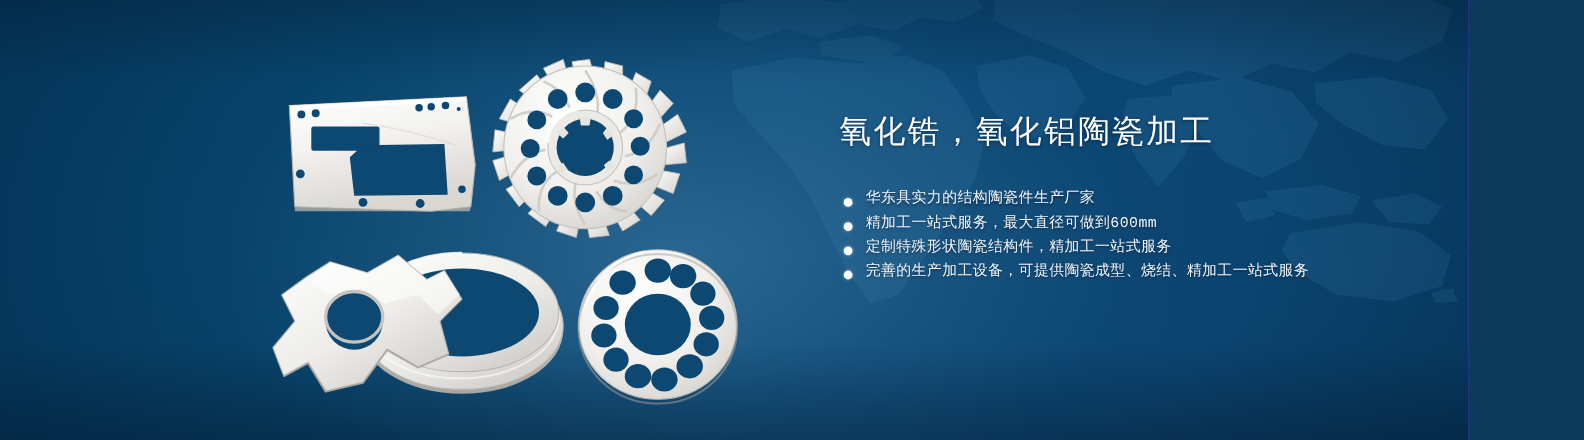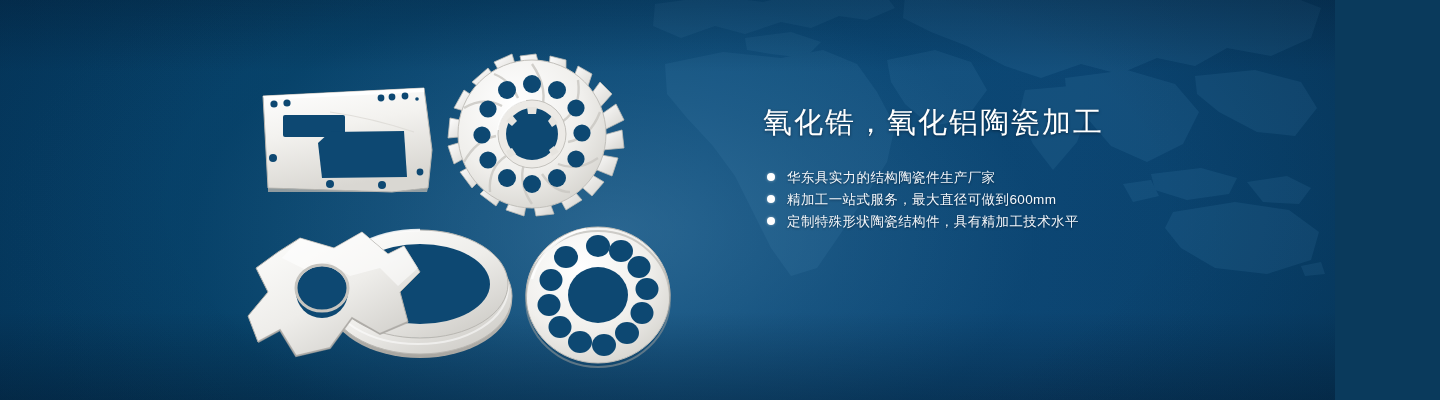--- a/index.html
+++ b/index.html
@@ -1,18 +1,18 @@
 <!DOCTYPE html>
 <html><head>
 <meta charset="utf-8">
 <style>
   html,body{margin:0;padding:0;background:#0a3a5c;}
   .banner{
     position:relative;width:1335px;height:400px;overflow:hidden;
-    font-family:Liberation Sans, sans-serif;
+    font-family:Liberation Mono, monospace;
     background:#6d28d9;
   }
   
   .bg-base{
     position:absolute;inset:0;
     background:
       linear-gradient(100deg,#053c64 0%,#064269 22%,#0a4a77 52%,#0b4572 78%,#083f68 100%);
   }
   .bg-glow{
     position:absolute;inset:0;
@@ -48,21 +48,21 @@
     font-size:29px;
     letter-spacing:2px;
     line-height:1.25;
     margin:0 0 26px 0;
     font-weight:400;
     text-shadow:0 1px 3px rgba(0,14,30,.55);
     white-space:nowrap;
   }
   .bullets{list-style:none;margin:0;padding:0;}
   .bullet{
-    display:flex;align-items:center;
+    display:flex;align-items:flex-end;
     height:22px;
     margin:0 0 0 4px;
   }
   .dot{
     width:8px;height:8px;border-radius:50%;
     background:#ffffff;
     flex:0 0 auto;margin-right:12px;
     box-shadow:0 0 3px rgba(255,255,255,.45);
   }
   .btext{
@@ -279,18 +279,22 @@
       <li class="bullet">
         <span class="dot"></span>
         <span class="btext">华东具实力的结构陶瓷件生产厂家</span>
       </li>
       <li class="bullet">
         <span class="dot"></span>
         <span class="btext">精加工一站式服务，最大直径可做到600mm</span>
       </li>
       <li class="bullet">
         <span class="dot"></span>
-        <span class="btext">定制特殊形状陶瓷结构件，具有精加工技术水平</span>
+        <span class="btext">定制特殊形状陶瓷结构件，精加工一站式服务</span>
+      </li>
+      <li class="bullet">
+        <span class="dot"></span>
+        <span class="btext">完善的生产加工设备，可提供陶瓷成型、烧结、精加工一站式服务</span>
       </li>
     </ul>
   </div>
 
 </div>
 
 </body></html>

